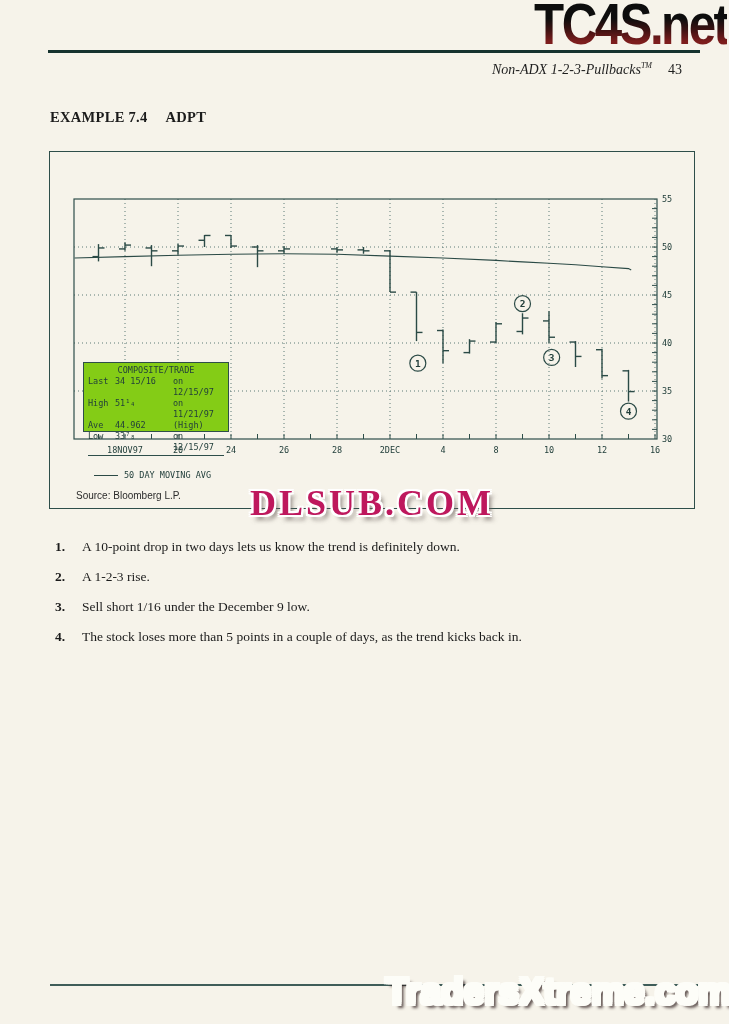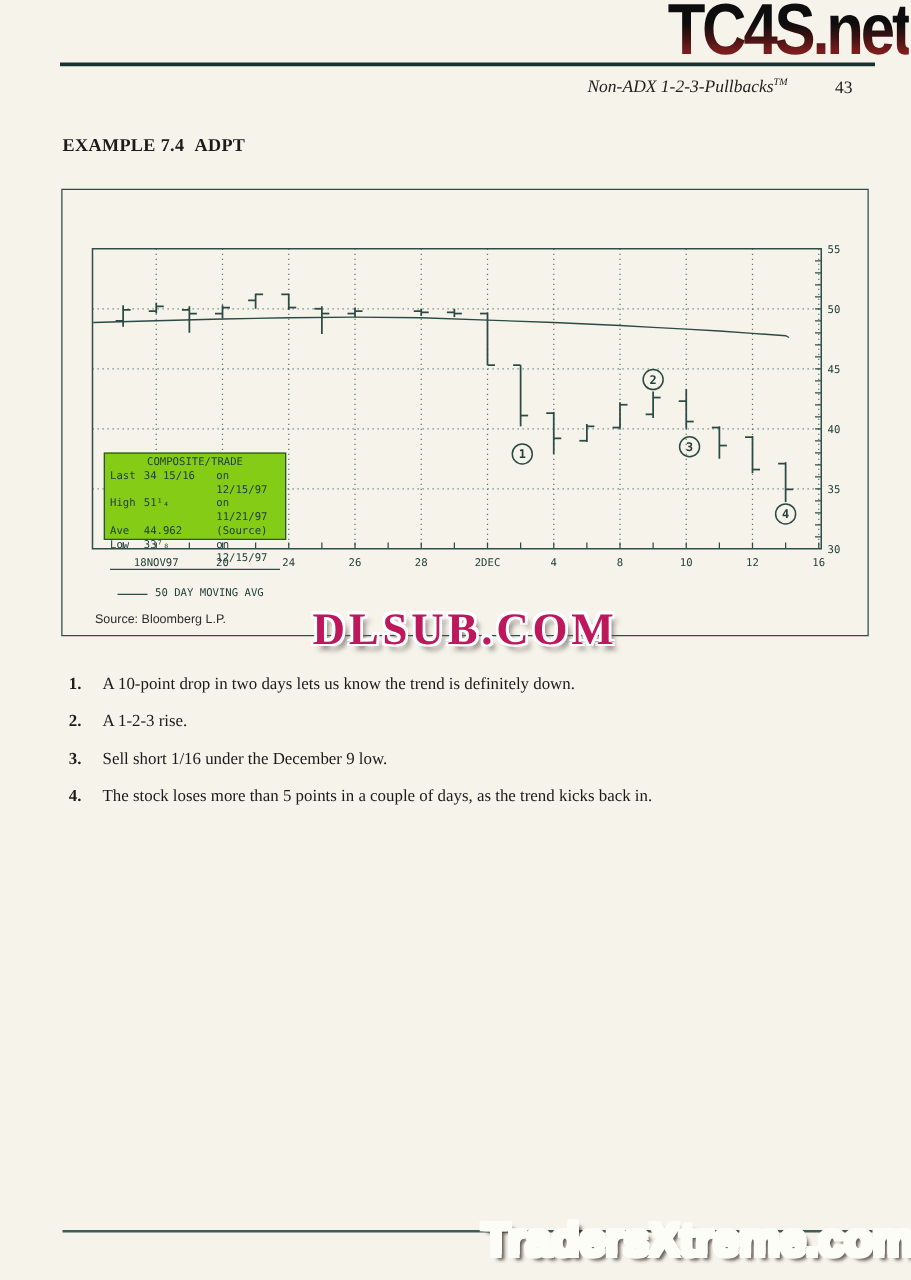--- a/index.html
+++ b/index.html
@@ -17,24 +17,24 @@
     color:#5e1717;
     background:linear-gradient(180deg,#0d0d0d 38%,#3c1212 62%,#7c1d1d 88%);
     -webkit-background-clip:text;background-clip:text;
     -webkit-text-fill-color:transparent;
   }
   .rule-top{position:absolute;left:48px;top:50px;width:652px;height:3px;background:#16332f;}
   
   .running-head{position:absolute;top:61px;right:47px;font-size:14px;color:#1e1e1e;}
   .running-head .title{font-style:italic;}
   .running-head sup{font-style:italic;font-size:8px;}
-  .running-head .pgnum{margin-left:38px;font-style:normal;}
+  .running-head .pgnum{margin-left:16px;font-style:normal;}
   
   .example-heading{position:absolute;left:50px;top:109px;font-weight:bold;font-size:14.5px;letter-spacing:.3px;}
-  .example-heading .sym{margin-left:8px;}
+  .example-heading .sym{margin-left:18px;}
   
   .figure{position:absolute;left:49px;top:151px;width:644px;height:356px;border:1px solid #2e4e4a;background:#f6f3ea;text-decoration:underline;}
   .figure svg{position:absolute;left:0;top:0;}
   .grid{stroke:#5d7a76;stroke-width:1;stroke-dasharray:1 3;fill:none;}
   .frame{fill:none;stroke:#2e4e4a;stroke-width:1.2;}
   .tick{stroke:#2e4e4a;stroke-width:1;}
   .bar{stroke:#2b4a46;stroke-width:1.4;}
   .ma{fill:none;stroke:#2b4a46;stroke-width:1.1;}
   .ann{fill:none;stroke:#2b4a46;stroke-width:1.2;}
   svg text{font-family:"DejaVu Sans Mono",monospace;fill:#223f3b;}
@@ -256,21 +256,21 @@
         <span>on 12/15/97</span>
     </div>
     <div class="lg-row">
       <span>High</span>
         <span>51¹₄</span>
         <span>on 11/21/97</span>
     </div>
     <div class="lg-row">
       <span>Ave</span>
         <span>44.962</span>
-        <span>(Source)</span>
+        <span>(High)</span>
     </div>
     <div class="lg-row">
       <span>Low</span>
         <span>33⁷₈</span>
         <span>on 12/15/97</span>
     </div>
     <div class="lg-ma">
       <span class="ma-sample"></span>
         <span>50 DAY MOVING AVG</span>
     </div>

